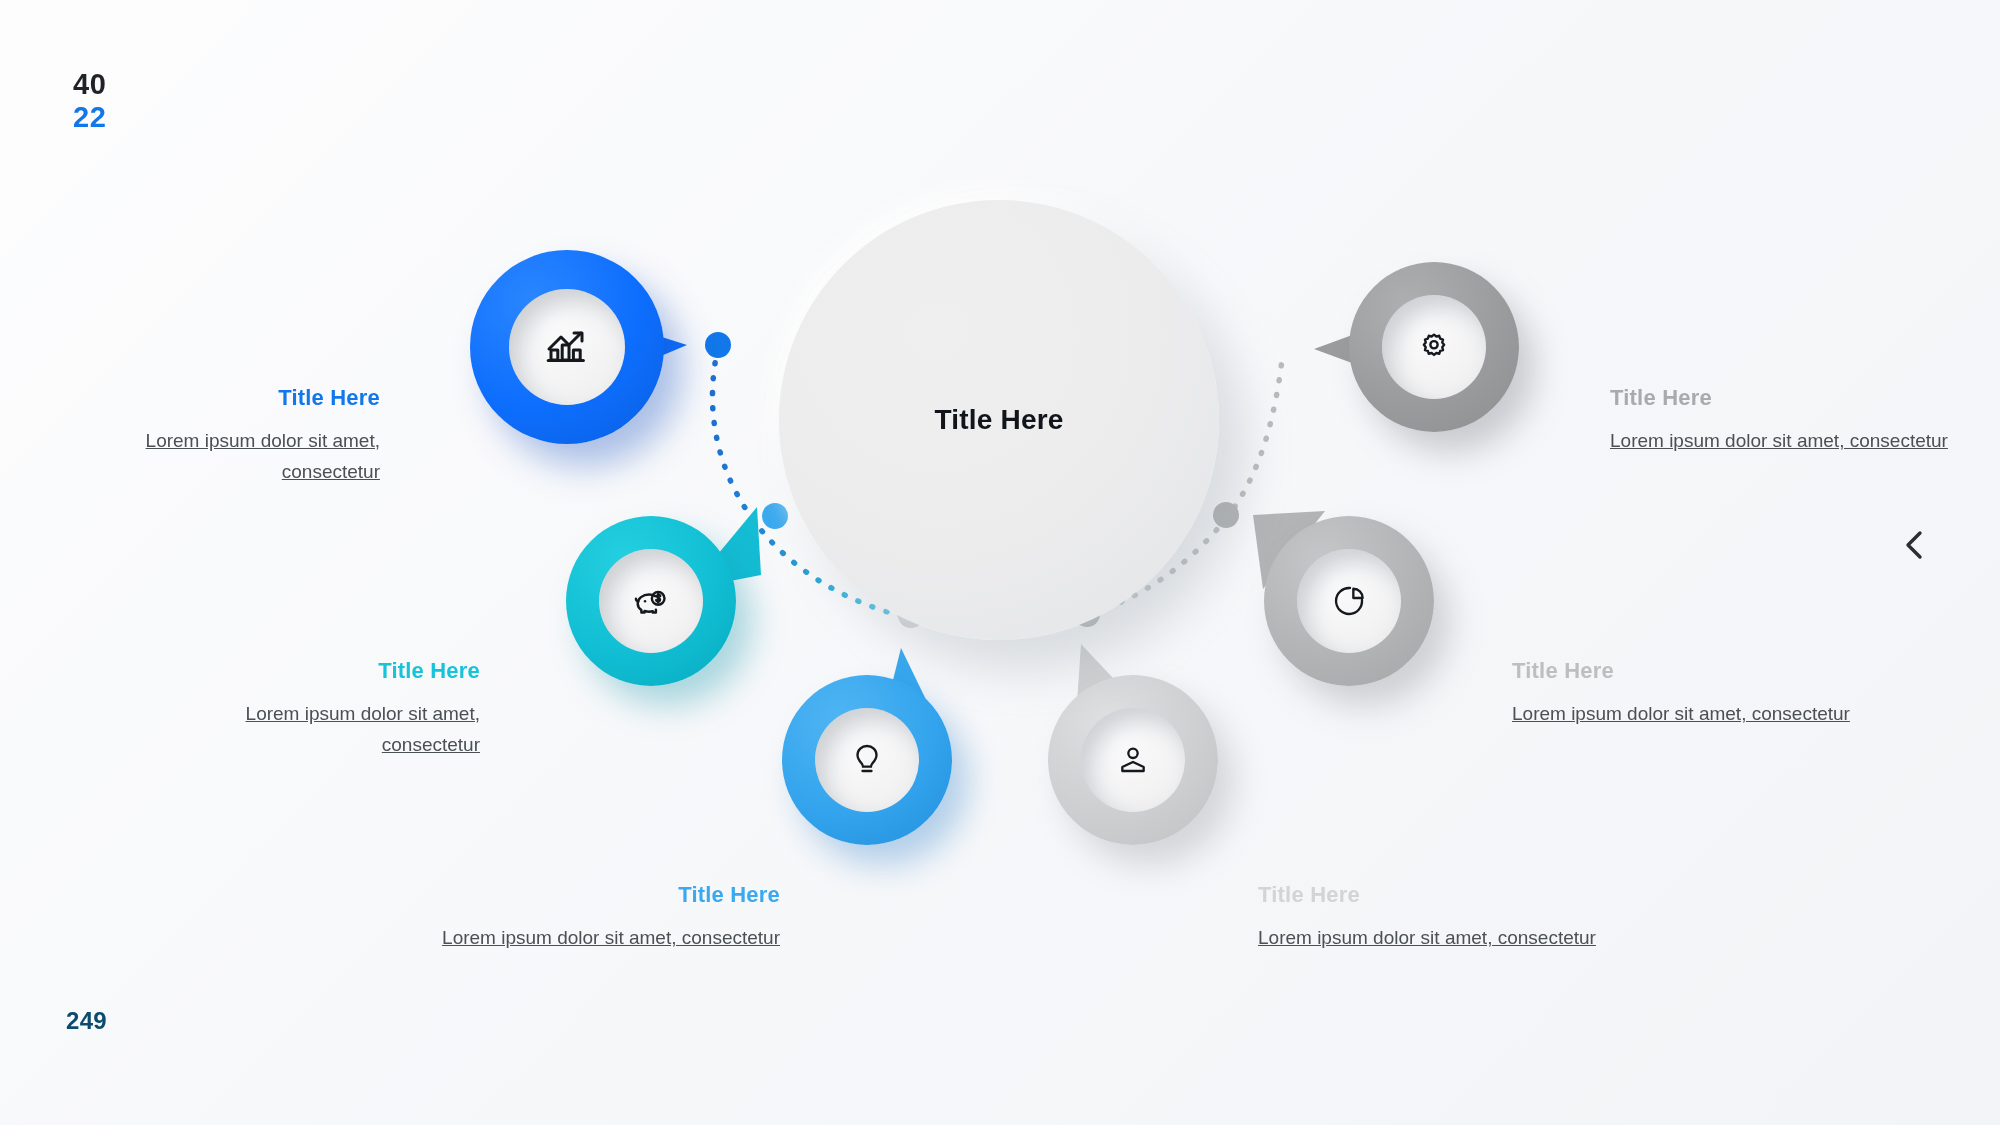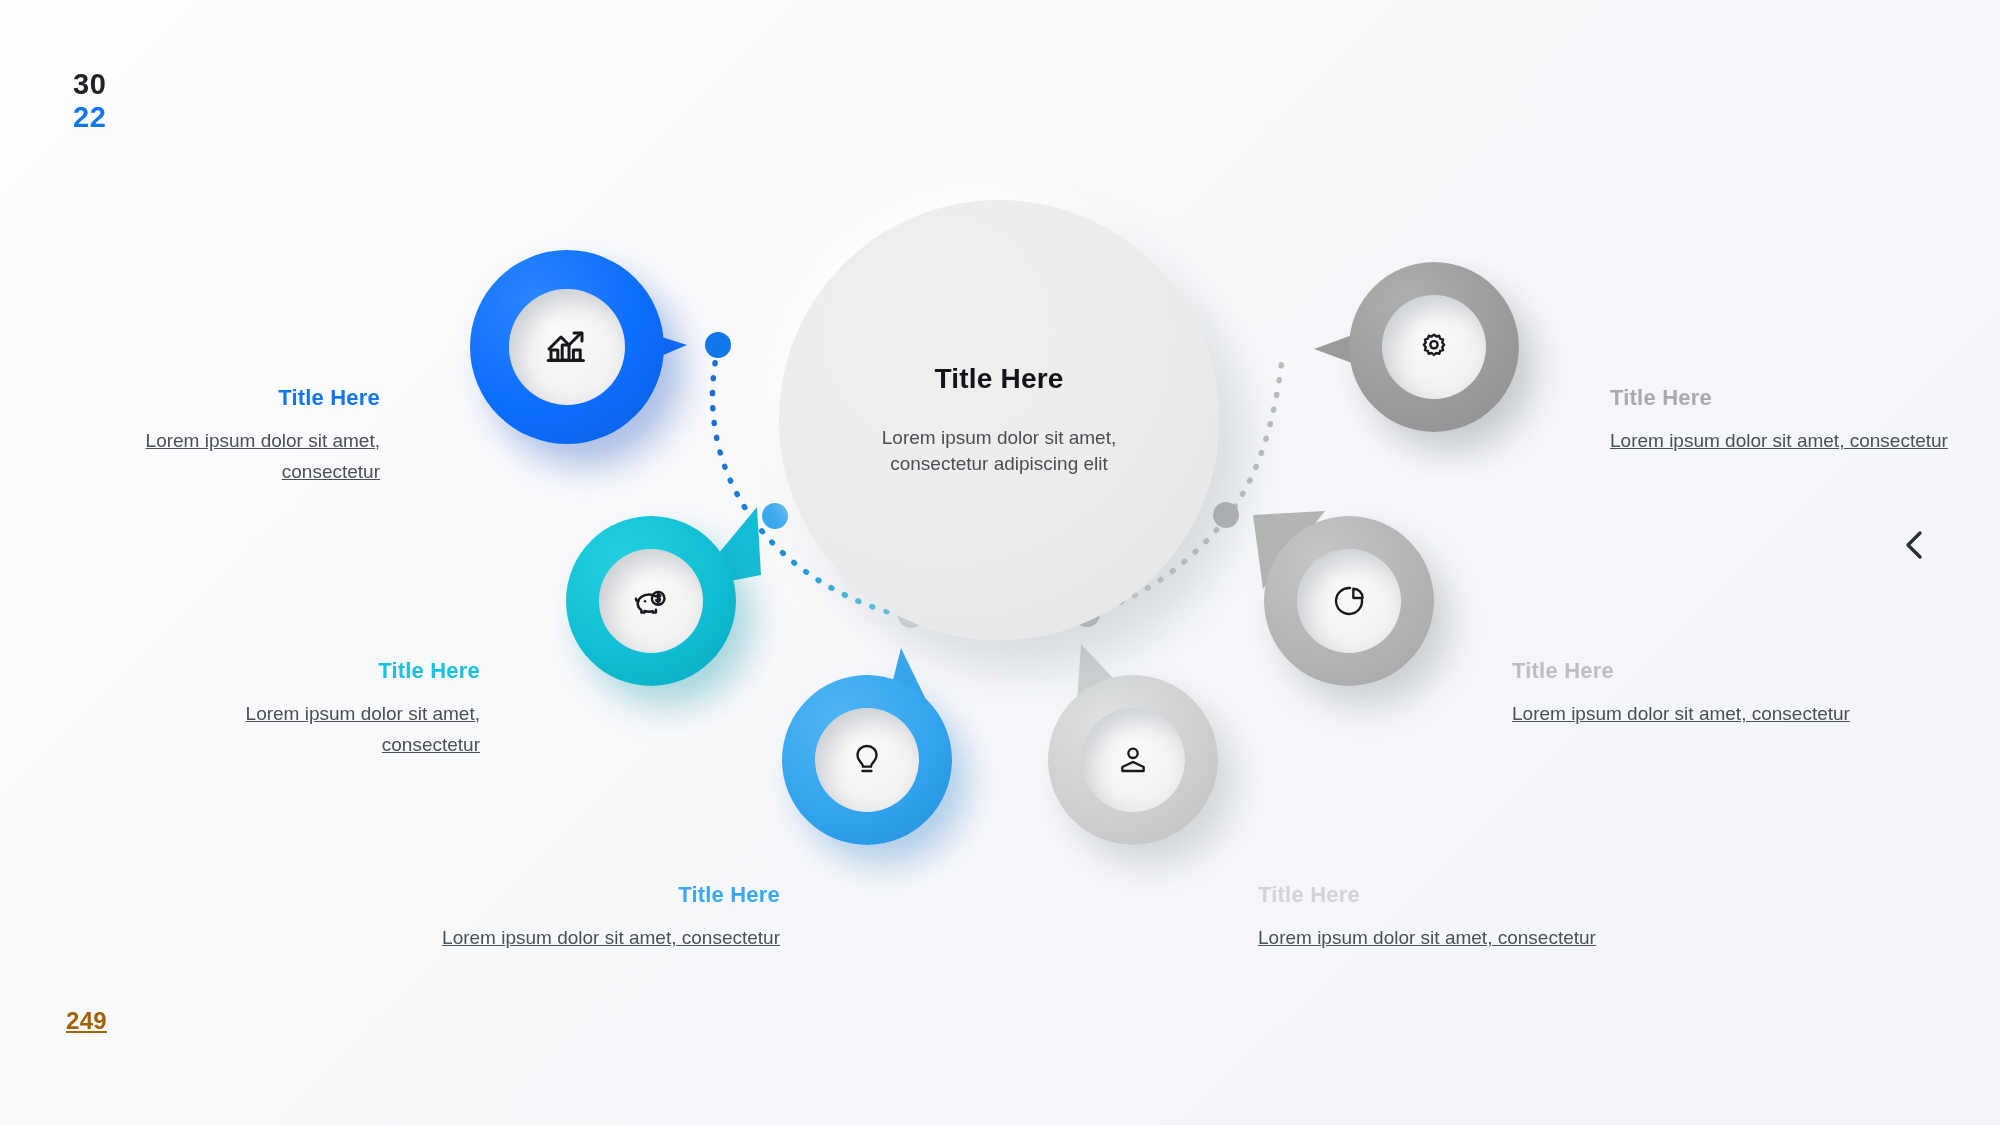--- a/index.html
+++ b/index.html
@@ -9,21 +9,21 @@
     background:linear-gradient(135deg,#fdfdfe 0%,#f7f8fa 45%,#f2f4f7 100%);
   }
   .stage{position:absolute;inset:0;}
 
   
   .year{position:absolute;left:73px;top:68px;font-size:29px;font-weight:bold;line-height:33px;letter-spacing:.5px;}
   .year .y1{color:#1f2328;display:block;}
   .year .y2{color:#1277e8;display:block;}
 
   
-  .pagenum{position:absolute;left:66px;top:1007px;font-size:24px;font-weight:bold;color:#a16207;letter-spacing:.3px;text-decoration:underline;}
+  .pagenum{position:absolute;left:66px;top:1007px;font-size:24px;font-weight:bold;color:#0c4a6e;letter-spacing:.3px;}
 
   
   .navchev{position:absolute;left:1915px;top:545px;width:40px;height:40px;transform:translate(-50%,-50%);}
 
   
   .hub{
     position:absolute;left:999px;top:420px;width:440px;height:440px;
     transform:translate(-50%,-50%);border-radius:50%;
     background:radial-gradient(circle at 36% 30%, #efeff0 0%, #ececed 52%, #e6e7e9 82%, #dfe1e4 100%);
     box-shadow: 26px 30px 46px rgba(150,158,170,.30), -8px -10px 26px rgba(255,255,255,.85);
@@ -60,21 +60,21 @@
   
   .arc{position:absolute;left:0;top:0;width:2000px;height:1125px;pointer-events:none;}
   .knob{position:absolute;border-radius:50%;transform:translate(-50%,-50%);}
 </style>
 </head>
 <body>
 
 <div class="stage">
 
   <div class="year">
-    <span class="y1">30</span>
+    <span class="y1">40</span>
     <span class="y2">22</span>
   </div>
 
   <div class="pagenum">249</div>
 
   <svg class="arc" viewBox="0 0 2000 1125">
     <defs>
       <linearGradient id="arcgrad" x1="0" y1="0" x2="1" y2="0">
         <stop offset="0%" stop-color="#1f6fd0"></stop>
         <stop offset="25%" stop-color="#29b5da"></stop>
@@ -210,20 +210,19 @@
       </div>
     </div>
   </div>
   <div class="lbl left-align" style="left:1610px;top:385px;width:380px;">
     <div class="t" style="color:#a8aaac;">Title Here</div>
     <div class="d">Lorem ipsum dolor sit amet, consectetur</div>
   </div>
 
   <div class="hub">
     <div class="hub-title">Title Here</div>
-    <div class="hub-desc">Lorem ipsum dolor sit amet, consectetur adipiscing elit</div>
   </div>
 
   <svg class="navchev" viewBox="0 0 40 40" fill="none" stroke="#2b2f34" stroke-width="3.4" stroke-linecap="round" stroke-linejoin="round">
     <path d="M25 8 L13 20 L25 32"></path>
   </svg>
 
 </div>
 
 </body></html>

